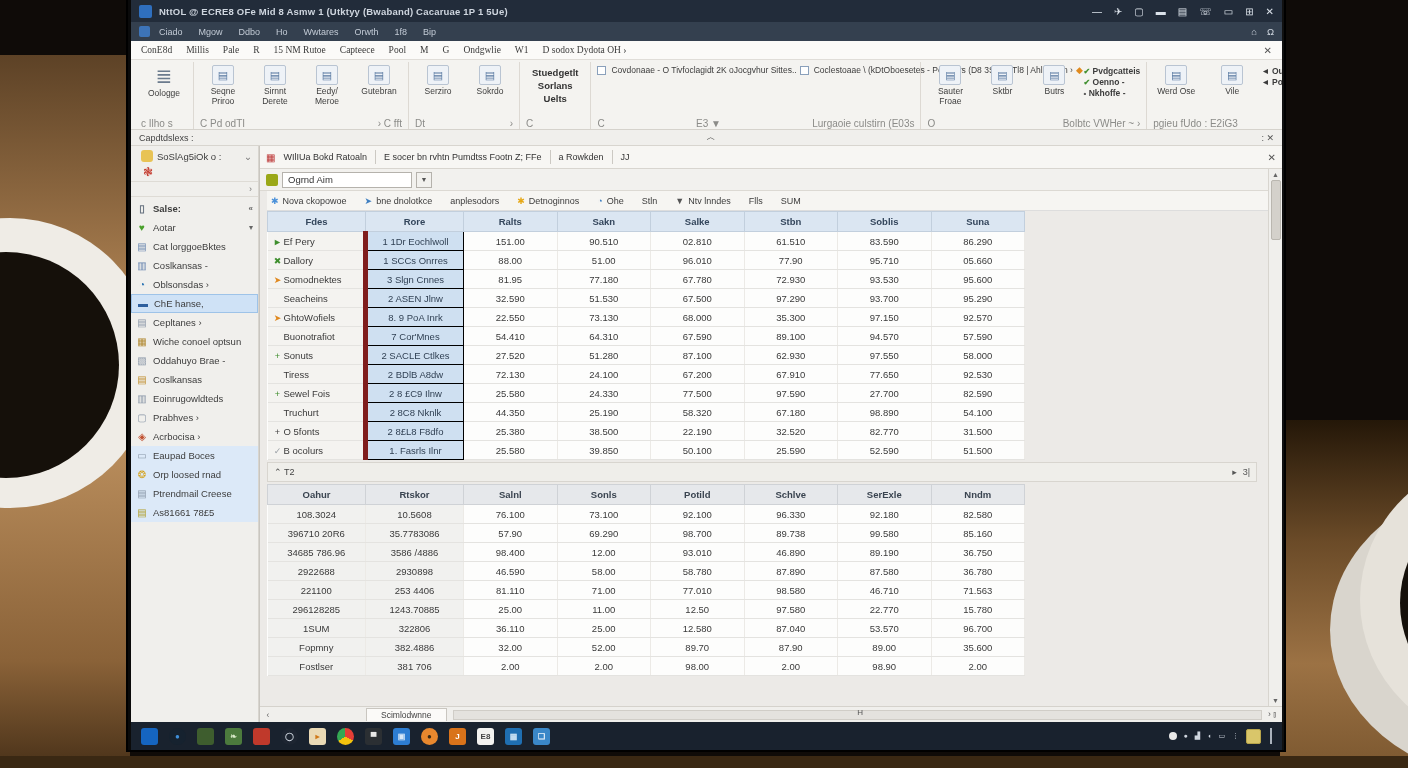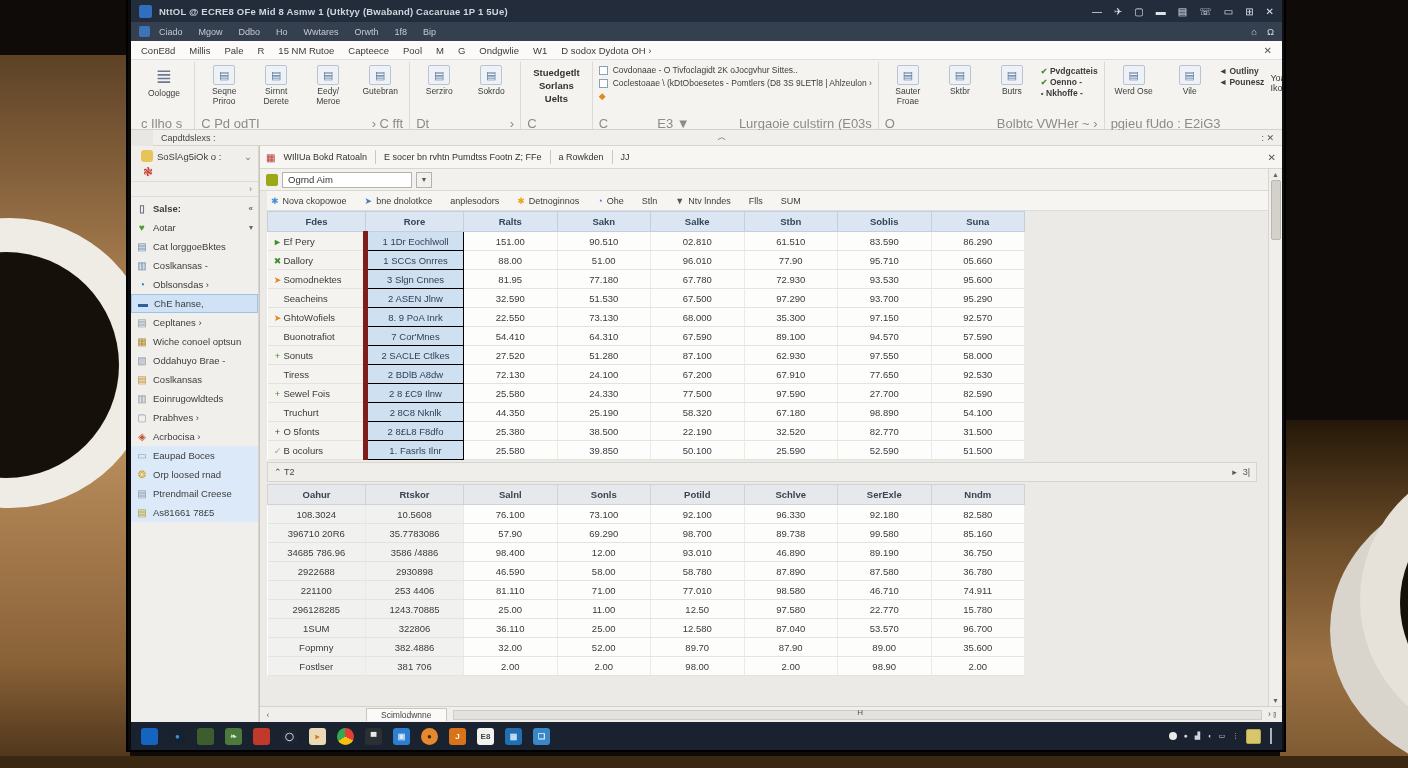--- a/index.html
+++ b/index.html
@@ -41,49 +41,49 @@
   
   .menubar { height:19px; background:#34404f; color:#c3cbd6; display:flex; align-items:center;
     padding:0 8px; font-size:9px; flex:none; }
   .menu-appicon { width:11px; height:11px; background:#3d74b8; border-radius:2px; margin-right:9px; flex:none; }
   #menu-items { display:flex; gap:16px; }
   .menu-item { cursor:default;text-align:right; }
   .menu-right { margin-left:auto; display:flex; gap:10px; font-size:9.5px; color:#cfd6df; }
 
   
   .tabsrow { height:19px; background:#fbfaf8; border-bottom:1px solid #e0ddd8; display:flex;
-    align-items:center; padding:0 10px; font-size:9.5px; color:#3a3a3a; flex:none; }
+    align-items:center; padding:0 10px; font-size:9.5px; color:#3a3a3a; flex:none;font-family:Liberation Serif, serif; }
   #ribbon-tabs { display:flex; gap:14px; }
   .rtab { cursor:default; white-space:nowrap; }
   .tabs-close { margin-left:auto; color:#555; font-size:10px; }
 
   
   .ribbon { height:70px; background:#f4f3f0; border-bottom:1px solid #d5d2cc; display:flex;
     padding:2px 4px 0 4px; flex:none; font-size:8.5px; color:#3c3c3c; }
   .rgroup { display:flex; flex-direction:column; border-right:1px solid #ddd9d3; padding:1px 6px 0 6px; }
   .rgroup-body { flex:1; display:flex; align-items:flex-start; gap:6px; }
-  .rgroup-footer { height:12px; font-size:13px; color:#8b8b88; display:flex; align-items:center;
+  .rgroup-footer { height:12px; font-size:10px; color:#8b8b88; display:flex; align-items:center;
     justify-content:space-between; gap:6px; white-space:nowrap; }
   .bigbtn { display:flex; flex-direction:column; align-items:center; width:46px; padding-top:2px; cursor:default; }
   .bigbtn .ic { font-size:20px; line-height:22px; color:#6b7b8d; }
   .bigbtn .lb { text-align:center; line-height:9.5px; margin-top:2px; }
   .icbx { width:22px; height:20px; border:1px solid #b9c4d2; background:#eef2f7; border-radius:2px;
     display:flex; align-items:center; justify-content:center; font-size:11px; color:#5a7aa2; }
   .stack3 { display:flex; flex-direction:column; gap:1px; font-size:8.5px; padding-top:3px; }
   .stack3 span { white-space:nowrap;font-weight:bold; }
   .g4lines { display:flex; flex-direction:column; align-items:center; justify-content:center;
     font-size:9.5px; font-weight:bold; color:#333; gap:2px; padding:4px 6px 0 6px; }
   .chkline { display:flex; align-items:center; gap:5px; font-size:8.5px; white-space:nowrap; color:#3c3c3c; }
   .chk { width:9px; height:9px; border:1px solid #8aa0bb; background:#fff; display:inline-block; flex:none; }
   .diam { color:#e08a1e; font-size:9px; }
   .tick { font-size:8px; }
 
   
   .approw { height:16px; background:#f0efec; border-bottom:1px solid #d8d5cf; display:flex;
-    align-items:center; font-size:9px; color:#444; padding:0 8px; flex:none;margin-left:22px; }
+    align-items:center; font-size:9px; color:#444; padding:0 8px; flex:none; }
   .approw .mid { position:absolute; left:50%; }
   .approw .right { margin-left:auto; display:flex; gap:8px; color:#555; }
 
   
   .workarea { flex:1; display:flex; min-height:0; background:#eceae6; }
 
   
   .sidebar { width:128px; flex:none; background:#f0efec; border-right:1px solid #d8d5cf;
     font-size:9.5px; color:#3c3c3c; display:flex; flex-direction:column; }
   .side-top { padding:4px 6px 2px 10px; border-bottom:1px solid #dedbd5; }
@@ -292,21 +292,21 @@
             <span>Sorlans</span>
             <span>Uelts</span>
           </div>
         </div>
         <div class="rgroup-footer">
             <span>C</span>
             <span></span>
           </div>
       </div>
       <div class="rgroup" style="width:330px">
-        <div class="rgroup-body" style="flex-direction:column; gap:3px; padding-top:2px;">
+        <div class="rgroup-body" style="flex-direction:row; gap:3px; padding-top:2px;">
           <div class="chkline">
             <span class="chk"></span>
             <span>Covdonaae - O Tivfoclagidt  2K oJocgvhur  Sittes..</span>
           </div>
           <div class="chkline">
             <span class="chk"></span>
             <span>Coclestoaae \ (kDtOboesetes   - Pomtlers    (D8 3S 9LETl8  |  Ahlzeulon  ›</span>
           </div>
           <span class="diam">◆</span>
         </div>
@@ -737,21 +737,21 @@
                   <td class="num">36.780</td>
                 </tr>
                 <tr>
                   <td class="lab">221100</td>
                   <td class="lab">253 4406</td>
                   <td class="num">81.110</td>
                   <td class="num">71.00</td>
                   <td class="num">77.010</td>
                   <td class="num">98.580</td>
                   <td class="num">46.710</td>
-                  <td class="num">74.911</td>
+                  <td class="num">71.563</td>
                 </tr>
                 <tr>
                   <td class="lab">296128285</td>
                   <td class="lab">1243.70885</td>
                   <td class="num">25.00</td>
                   <td class="num">11.00</td>
                   <td class="num">12.50</td>
                   <td class="num">97.580</td>
                   <td class="num">22.770</td>
                   <td class="num">15.780</td>

